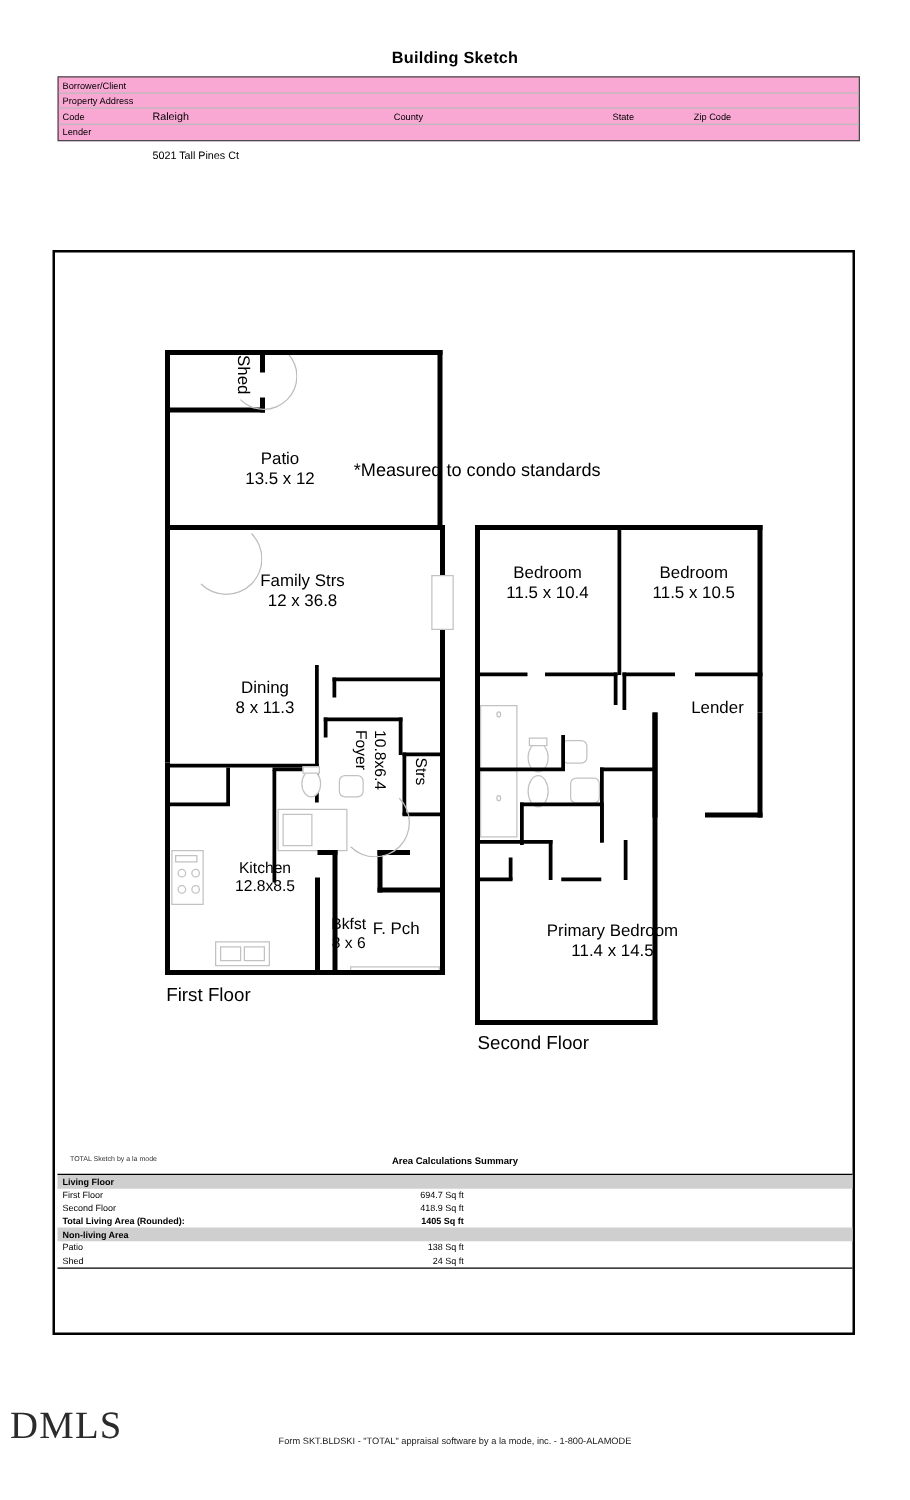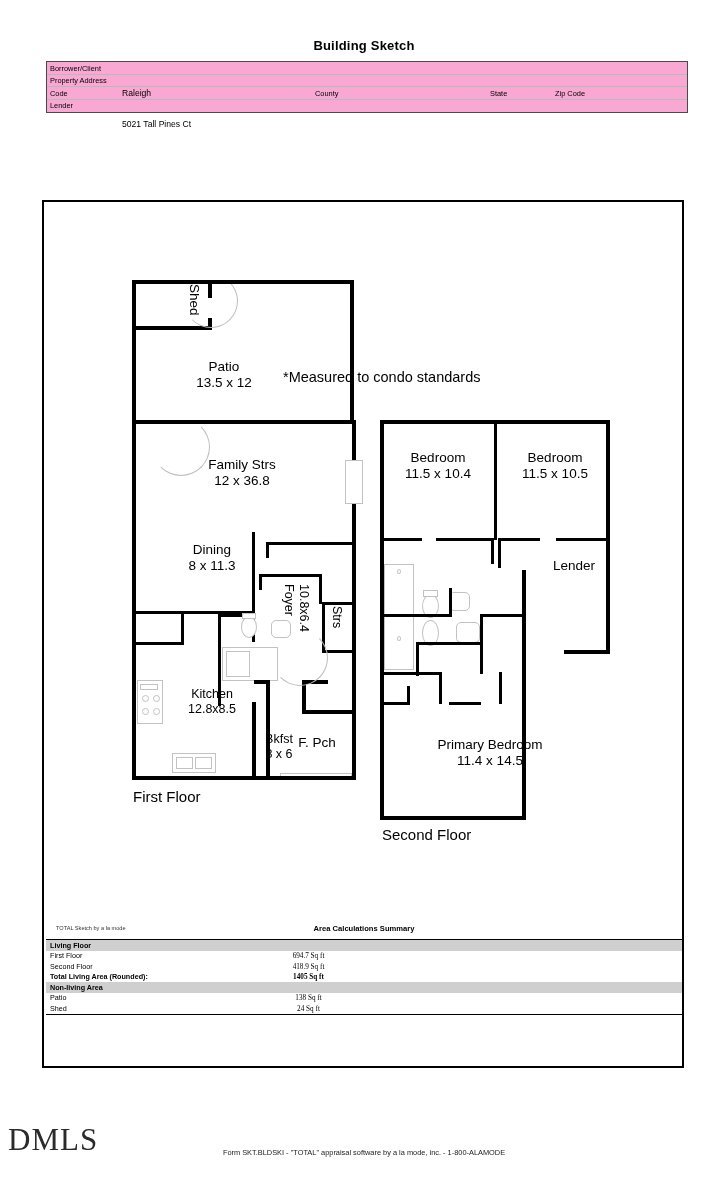--- a/index.html
+++ b/index.html
@@ -163,25 +163,24 @@
     position: absolute;
     left: 4px; top: 0.5px;
     font-size: 7.2px;
     line-height: 10px;
     white-space: nowrap;
   }
   .sum-row .c2 {
     position: absolute;
     left: 200px; top: 0.5px;
     width: 125px;
-    text-align: center;
+    text-align: right;
     font-size: 7.2px;
     line-height: 10px;
     white-space: nowrap;
-    font-family: Liberation Serif, serif;
   }
   .bold { font-weight: bold; }
 
   
   .logo {
     position: absolute;
     left: 8px;
     top: 1122px;
     font-size: 31px;
     letter-spacing: 1px;

